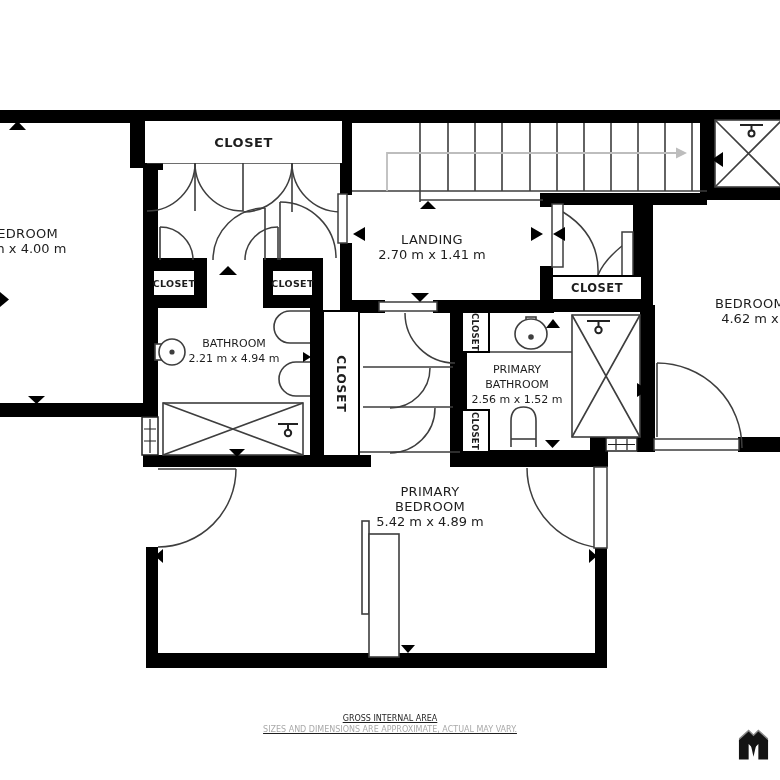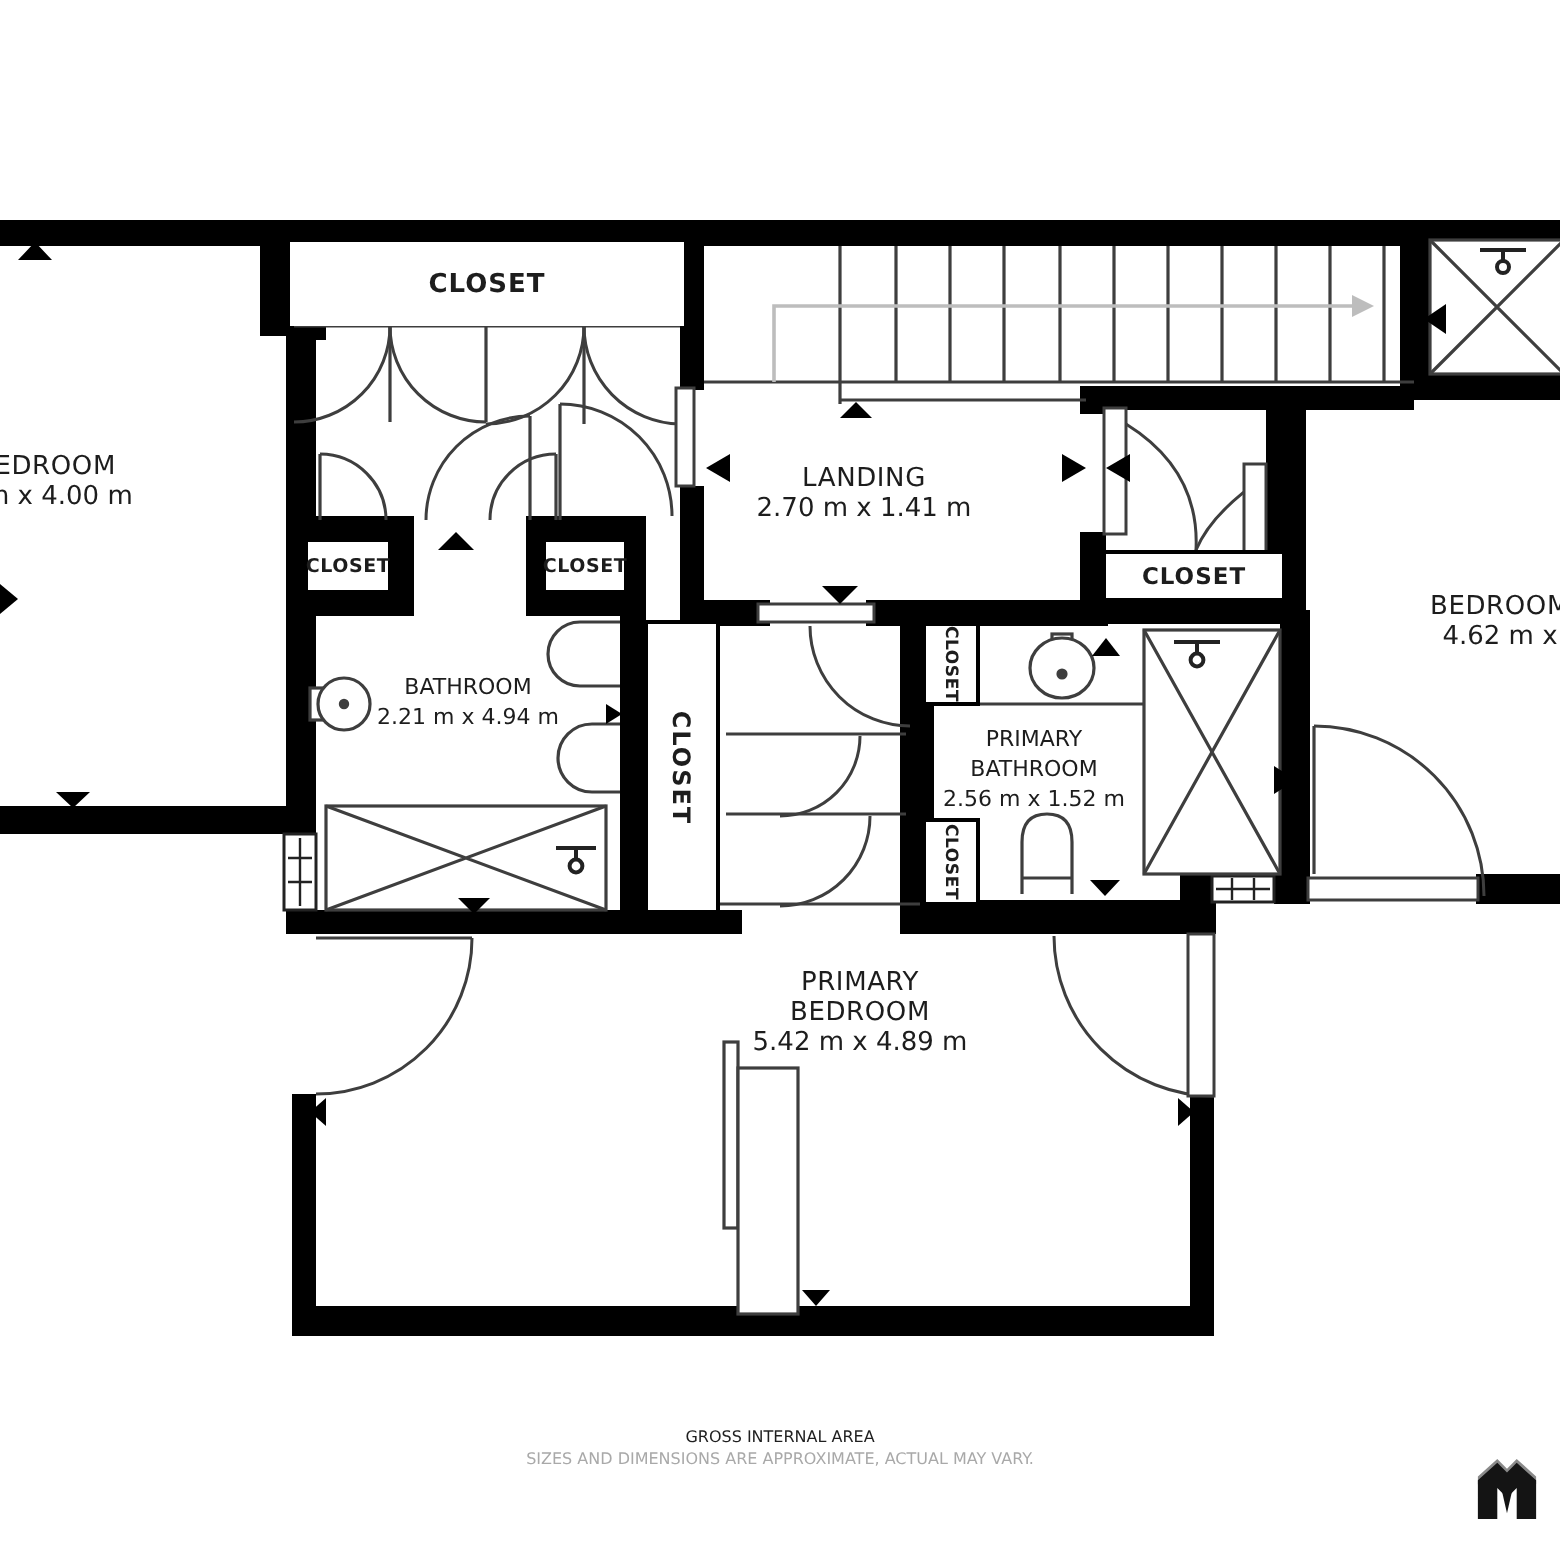--- a/index.html
+++ b/index.html
@@ -13,21 +13,21 @@
   .sm{font-size:11px;line-height:15px;}
   .closet-box{position:absolute;z-index:2;background:#fff;border:2px solid #000;
               display:flex;align-items:center;justify-content:center;box-sizing:border-box;font-weight:bold;}
   .closet-box span{font-size:9.5px;letter-spacing:.3px;}
   .closet-box.big span{font-size:13px;letter-spacing:.5px;}
   .closet-box.wide span{font-size:11.5px;letter-spacing:.5px;}
   .vert span{transform:rotate(90deg);white-space:nowrap;}
   .vert.tall span{font-size:12px;letter-spacing:1px;}
   .vert.tiny span{font-size:8.5px;}
   #footer{position:absolute;left:390px;top:714px;transform:translateX(-50%);z-index:3;
-          text-align:center;font-size:8px;line-height:10.5px;color:#1f1f1f;white-space:nowrap;}
+          text-align:center;font-size:8px;line-height:10.5px;color:#1f1f1f;white-space:nowrap;text-decoration:underline;}
   #footer .muted{color:#a9a9a9;}
   #logo{position:absolute;left:737px;top:727px;z-index:3;}
 </style>
 </head>
 <body>
 
 <div id="canvas">
 
   <svg id="plan-svg" width="780" height="780" viewBox="0 0 780 780">
 

